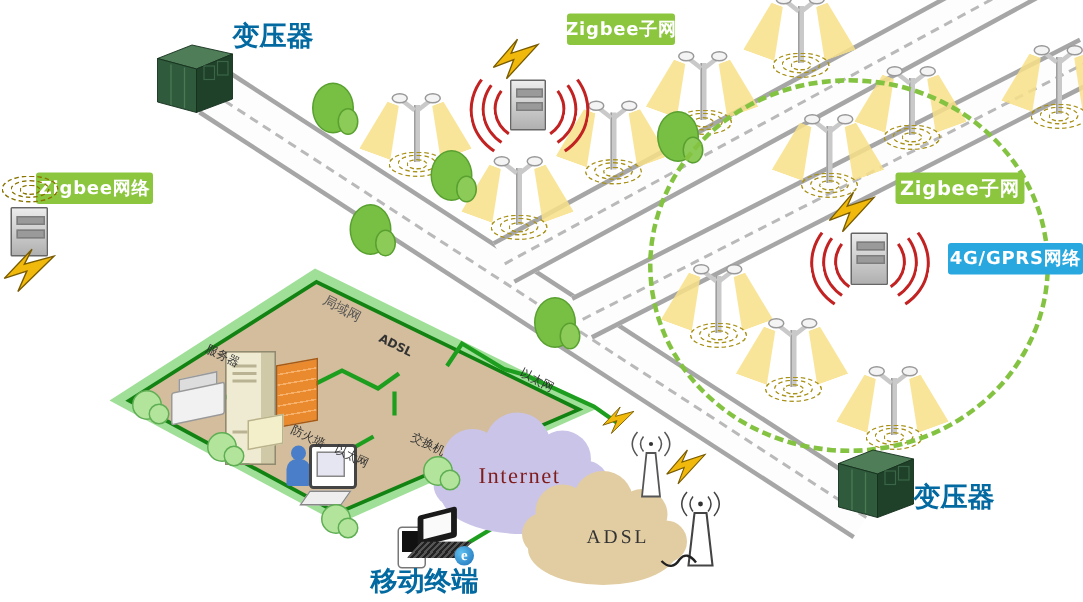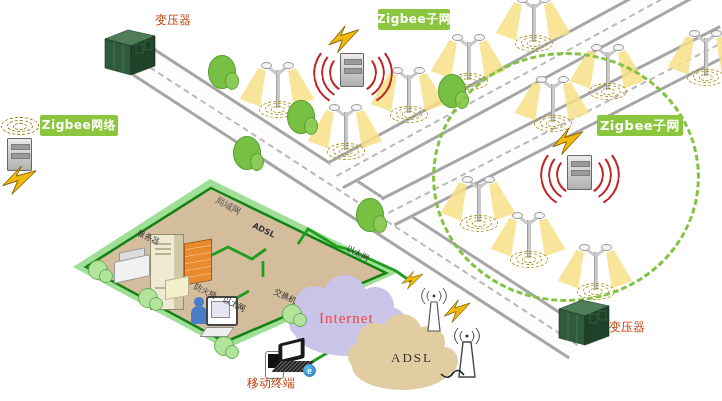--- a/index.html
+++ b/index.html
@@ -9,21 +9,21 @@
   .road{position:absolute;transform-origin:left center;border-top:3px solid #A6A6A6;
         border-bottom:3px solid #A6A6A6;background:#FDFDFD;z-index:1;}
   .road .centerline{position:absolute;left:0;right:0;top:50%;border-top:2px dashed #B9B9B9;}
   
   .net-ellipse{position:absolute;border:3px dashed #84C341;border-radius:50%;z-index:4;
                pointer-events:none;}
   
   .tagbox{position:absolute;display:flex;align-items:center;justify-content:center;
           color:#fff;font-weight:bold;font-size:12px;border-radius:2px;z-index:6;
           letter-spacing:.5px;white-space:nowrap;}
-  .blacklabel{position:absolute;color:#c2410c;font-weight:normal;font-size:12px;z-index:6;white-space:nowrap;}
+  .blacklabel{position:absolute;color:#0369a1;font-weight:bold;font-size:18px;z-index:6;white-space:nowrap;}
   
   .lamp{position:absolute;z-index:3;width:0;height:0;}
   .lamp .pole{position:absolute;width:3px;height:38px;background:#C9C9C9;border-left:1px solid #9e9e9e;}
   .lamp .arm{position:absolute;width:13px;height:2.5px;background:#C9C9C9;}
   .lamp .head{position:absolute;width:9px;height:5px;background:#F4F4F4;border:1px solid #999;
               border-radius:50%;}
   .lamp .beam{position:absolute;width:22px;height:36px;background:rgba(248,225,135,.85);
               clip-path:polygon(32% 0,68% 0,100% 100%,0 100%);}
   .swirl-ring{position:absolute;border:1.5px dashed #A8921A;border-radius:50%;}
   
@@ -35,21 +35,21 @@
         z-index:5;border-radius:1px;}
   .ctrl .slot{position:absolute;left:15%;width:70%;height:4px;background:#9a9a9a;border:1px solid #7d7d7d;}
   .wave{position:absolute;border:2px solid transparent;border-radius:50%;z-index:4;}
   .wave.l{border-left-color:#C22222;}
   .wave.r{border-right-color:#C22222;}
   
   .xfmr{position:absolute;z-index:4;}
   
   .isolabel{position:absolute;font-size:8px;color:#333;z-index:6;white-space:nowrap;
             transform:rotate(26deg);transform-origin:left top;}
-  .seriflabel{position:absolute;font-family:"Liberation Serif",serif;color:#ef4444;z-index:6;white-space:nowrap;}
+  .seriflabel{position:absolute;font-family:"Liberation Serif",serif;color:#7f1d1d;z-index:6;white-space:nowrap;}
   
   .dev{position:absolute;z-index:3;}
   .server{width:32px;height:74px;background:linear-gradient(90deg,#EFEAD2 72%,#cfc9a8 72%);
           border:1px solid #8f8a70;}
   .server .vent{position:absolute;left:4px;width:16px;height:2px;background:#b9b393;}
   .printer{width:34px;height:20px;background:#f1f1f1;border:1px solid #999;border-radius:2px;
            transform:skewY(-12deg);}
   .printer-top{width:24px;height:10px;background:#ddd;border:1px solid #999;transform:skewY(-12deg);}
   .firewall{width:26px;height:40px;border:1px solid #a85a14;transform:skewY(-10deg);
     background:repeating-linear-gradient(0deg,#E98A2E 0 6px,#f6b06a 6px 7px),
@@ -169,22 +169,23 @@
     <line x1="23" y1="21" x2="23" y2="48" stroke="#4a7a54" stroke-width=".9"></line>
     <rect x="36" y="20" width="7" height="9" fill="none" stroke="#3a6647" stroke-width=".8"></rect>
     <rect x="45" y="17" width="7" height="9" fill="none" stroke="#3a6647" stroke-width=".8"></rect>
   </svg>
 
   <div class="blacklabel" style="left:155px;top:12px;">变压器</div>
   <div class="blacklabel" style="left:609px;top:319px;">变压器</div>
 
   <div class="tagbox" style="left:378px;top:9px;width:72px;height:21px;background:#8CC63E;">Zigbee子网</div>
   <div class="tagbox" style="left:597px;top:115px;width:86px;height:21px;background:#8CC63E;font-size:13px;">Zigbee子网</div>
-
-  <div class="legend-row tagbox" style="left:40px;top:115px;width:78px;height:21px;background:#8CC63E;">Zigbee网络</div>
+  <div class="tagbox" style="left:632px;top:162px;width:90px;height:21px;background:#29A8E0;">4G/GPRS网络</div>
+
+  <div class="legend-row tagbox" style="left:24px;top:115px;width:78px;height:21px;background:#8CC63E;">Zigbee网络</div>
   <div class="ctrl" style="left:7px;top:138px;width:23px;height:31px;">
     <div class="slot" style="top:5px;"></div>
       <div class="slot" style="top:14px;"></div>
   </div>
 
   <div class="ctrl" style="left:340px;top:53px;width:22px;height:32px;">
     <div class="slot" style="top:5px;"></div>
       <div class="slot" style="top:14px;"></div>
   </div>
   <div class="ctrl" style="left:567px;top:155px;width:23px;height:33px;">

